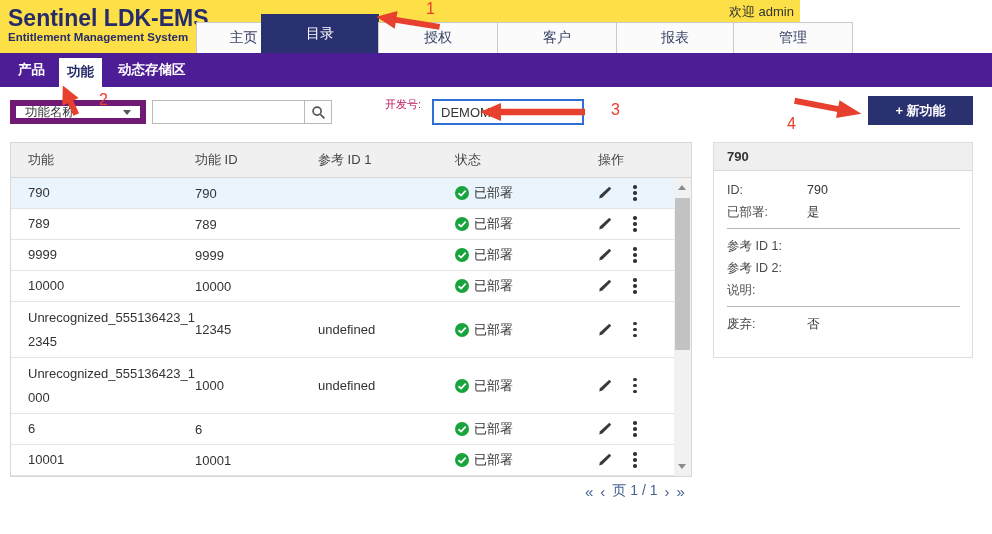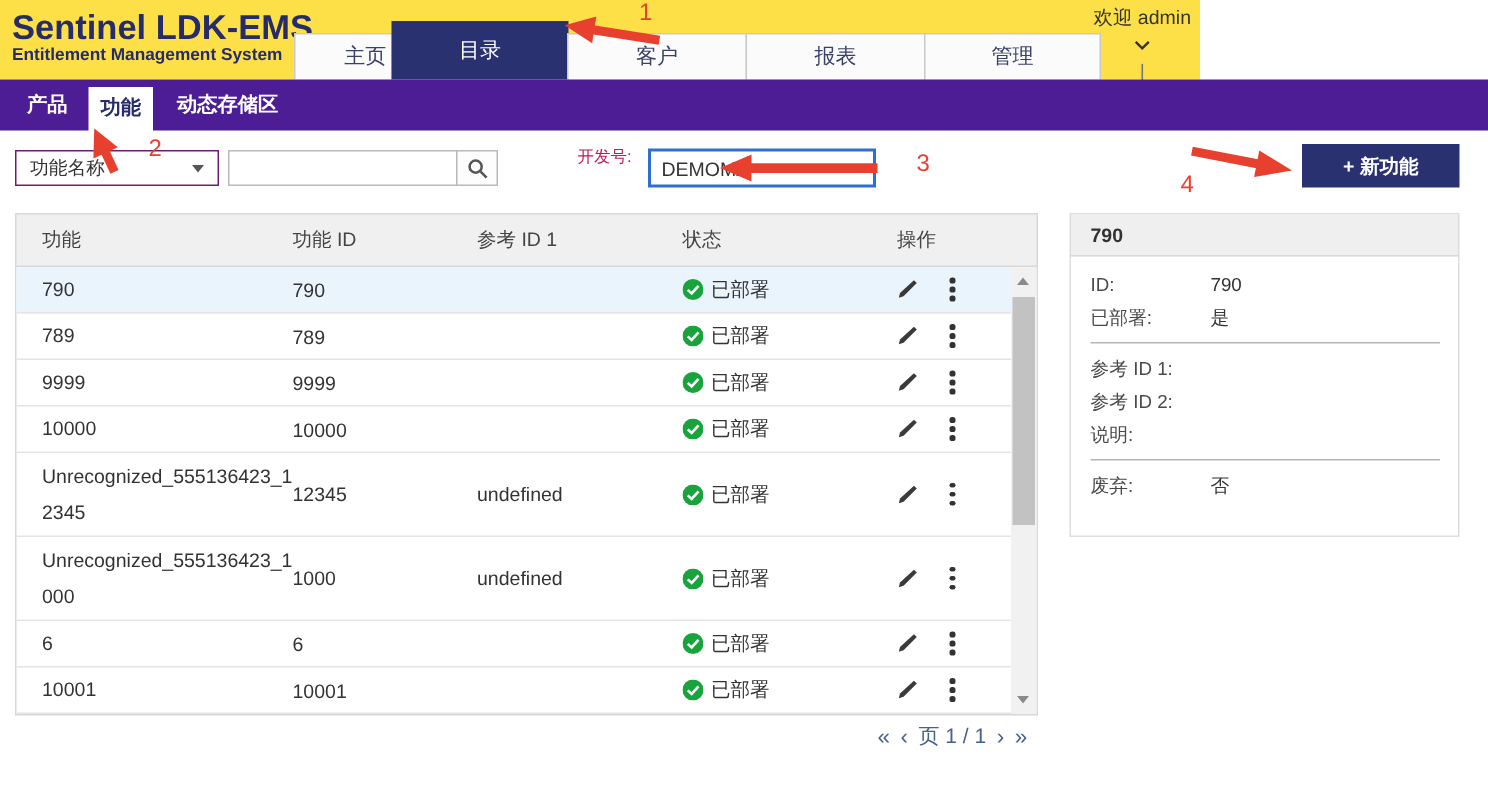--- a/index.html
+++ b/index.html
@@ -29,21 +29,21 @@
   .tab:nth-child(7){width:120px;}
   .tab.active{height:39px;line-height:39px;background:#2a3170;color:#fff;border:none;}
 
   
   .navband{position:absolute;left:0;top:53px;width:992px;height:34px;background:#4c1d95;
            display:flex;align-items:flex-start;padding-left:16px;box-sizing:border-box;z-index:3;}
   .sub-item{color:#fff;font-size:13.5px;font-weight:bold;line-height:34px;margin-right:12px;cursor:pointer;padding:0 2px;}
   .sub-item.active{background:#fff;color:#262c6a;height:37px;line-height:27px;padding:0 8px;margin-top:5px;margin-right:14px;}
 
   
-  .fselect{position:absolute;left:10px;top:100px;width:136px;height:24px;box-sizing:border-box;border:1px solid #701a75;
+  .fselect{position:absolute;left:10px;top:100px;width:136px;height:24px;box-sizing:border-box;border:6px solid #701a75;
            background:#fff;font-size:12.5px;color:#333;display:flex;align-items:center;justify-content:space-between;
            padding:0 9px;cursor:pointer;}
   .caret{width:0;height:0;border-left:4px solid transparent;border-right:4px solid transparent;border-top:5px solid #555;}
   .searchbox{position:absolute;left:152px;top:100px;display:flex;}
   .searchbox input{width:153px;height:24px;box-sizing:border-box;border:1px solid #b9b9b9;padding:0 6px;font-size:13px;outline:none;}
   .searchbtn{width:28px;height:24px;box-sizing:border-box;border:1px solid #b9b9b9;margin-left:-1px;background:#fdfdfd;
              display:flex;align-items:center;justify-content:center;padding:0;cursor:pointer;}
   .vlabel{position:absolute;left:385px;top:97px;font-size:11px;color:#be185d;}
   .vselect{position:absolute;left:432px;top:99px;width:152px;height:26px;box-sizing:border-box;border:2px solid #2e6fd6;
            background:#fff;font-size:13px;color:#333;display:flex;align-items:center;justify-content:space-between;
@@ -114,20 +114,21 @@
       <svg width="11" height="7" viewBox="0 0 12 8">
           <path d="M1 1l5 5 5-5" stroke="#333" stroke-width="1.8" fill="none"></path>
         </svg>
     </span>
     <span class="sep">|</span>
     <a class="help">帮助</a>
   </div>
   <div class="tabs">
     <div class="tab">主页</div>
     <div class="tab active">目录</div>
+    <div class="tab">授权</div>
     <div class="tab">客户</div>
     <div class="tab">报表</div>
     <div class="tab">管理</div>
   </div>
 </div>
 
 <div class="navband">
   <div class="sub-item">产品</div>
   <div class="sub-item active">功能</div>
   <div class="sub-item">动态存储区</div>

